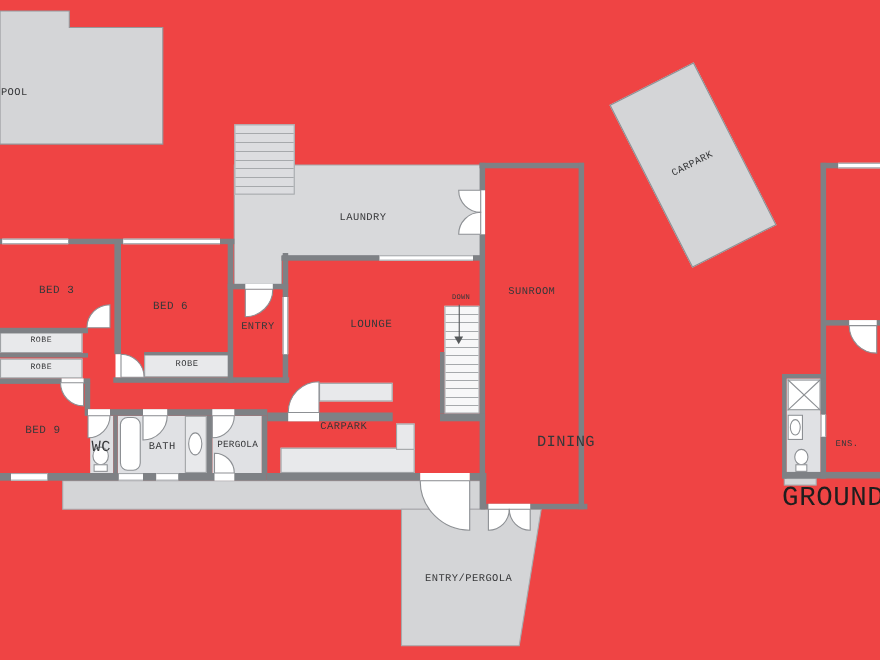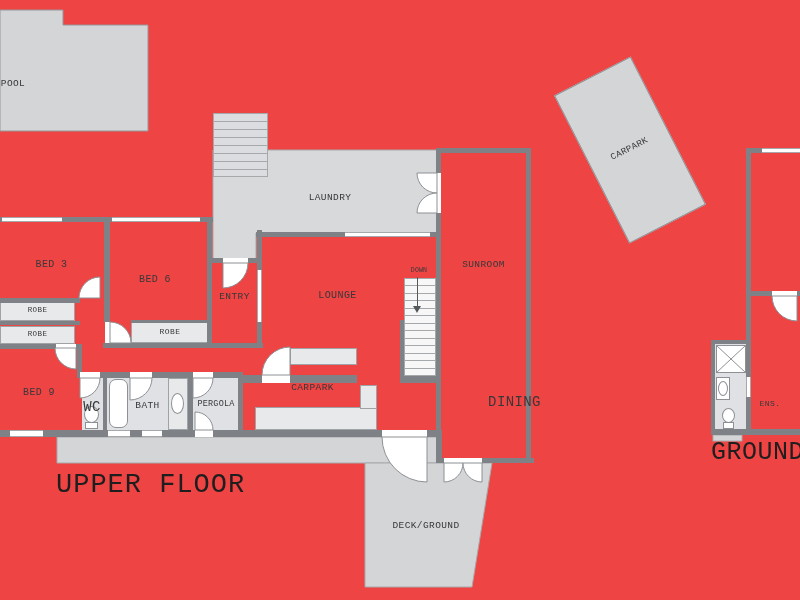--- a/index.html
+++ b/index.html
@@ -155,35 +155,34 @@
     <g stroke="#8d9094" stroke-width="1" fill="none">
       <path d="M716 345 L746 373 M746 345 L716 373"></path>
     </g>
   </svg>
 
   <div class="lbl" style="left:-9px;top:79px;width:44px;font-size:9.5px;">POOL</div>
   <div class="lbl" style="left:280px;top:193px;width:100px;font-size:9.5px;">LAUNDRY</div>
   <div id="carpark">
     <span class="lbl" style="position:static;font-size:9px;">CARPARK</span>
   </div>
-  <div class="lbl" style="left:366px;top:521px;width:120px;font-size:9.5px;">DECK/GROUND</div>
+  <div class="lbl" style="left:366px;top:521px;width:120px;font-size:9.5px;">ENTRY/PERGOLA</div>
 
   <div class="lbl" style="left:0px;top:259px;width:103px;font-size:10px;">BED 3</div>
   <div class="lbl" style="left:105px;top:274px;width:100px;font-size:10px;">BED 6</div>
   <div class="lbl" style="left:212px;top:292px;width:45px;font-size:9.5px;">ENTRY</div>
   <div class="lbl" style="left:270px;top:290px;width:135px;font-size:10px;">LOUNGE</div>
   <div class="lbl" style="left:441px;top:260px;width:85px;font-size:9.5px;">SUNROOM</div>
   <div class="lbl" style="left:460px;top:395px;width:109px;font-size:14px;">DINING</div>
   <div class="lbl" style="left:255px;top:383px;width:115px;font-size:9.5px;">CARPARK</div>
   <div class="lbl" style="left:0px;top:387px;width:78px;font-size:10px;">BED 9</div>
   <div class="lbl" style="left:80px;top:400px;width:24px;font-size:14px;">WC</div>
   <div class="lbl" style="left:110px;top:401px;width:75px;font-size:9.5px;">BATH</div>
   <div class="lbl" style="left:192px;top:400px;width:48px;font-size:8.5px;letter-spacing:0.2px;">PERGOLA</div>
   <div class="lbl" style="left:711px;top:400px;width:38px;font-size:8px;margin-left:40px;">ENS.</div>
   <div class="lbl" style="left:0px;top:306px;width:75px;font-size:7.5px;">ROBE</div>
   <div class="lbl" style="left:0px;top:330px;width:75px;font-size:7.5px;">ROBE</div>
   <div class="lbl" style="left:131px;top:328px;width:78px;font-size:8px;">ROBE</div>
   <div class="lbl" style="left:402px;top:267px;width:34px;font-size:6.5px;letter-spacing:0.2px;">DOWN</div>
 
-  <div class="title" style="left:56px;top:470px;font-size:27px;letter-spacing:1px;">UPPER FLOOR</div>
   <div class="title" style="left:711px;top:438px;font-size:25px;letter-spacing:0.5px;">GROUND FLOOR</div>
 
 </div>
 
 </body></html>

